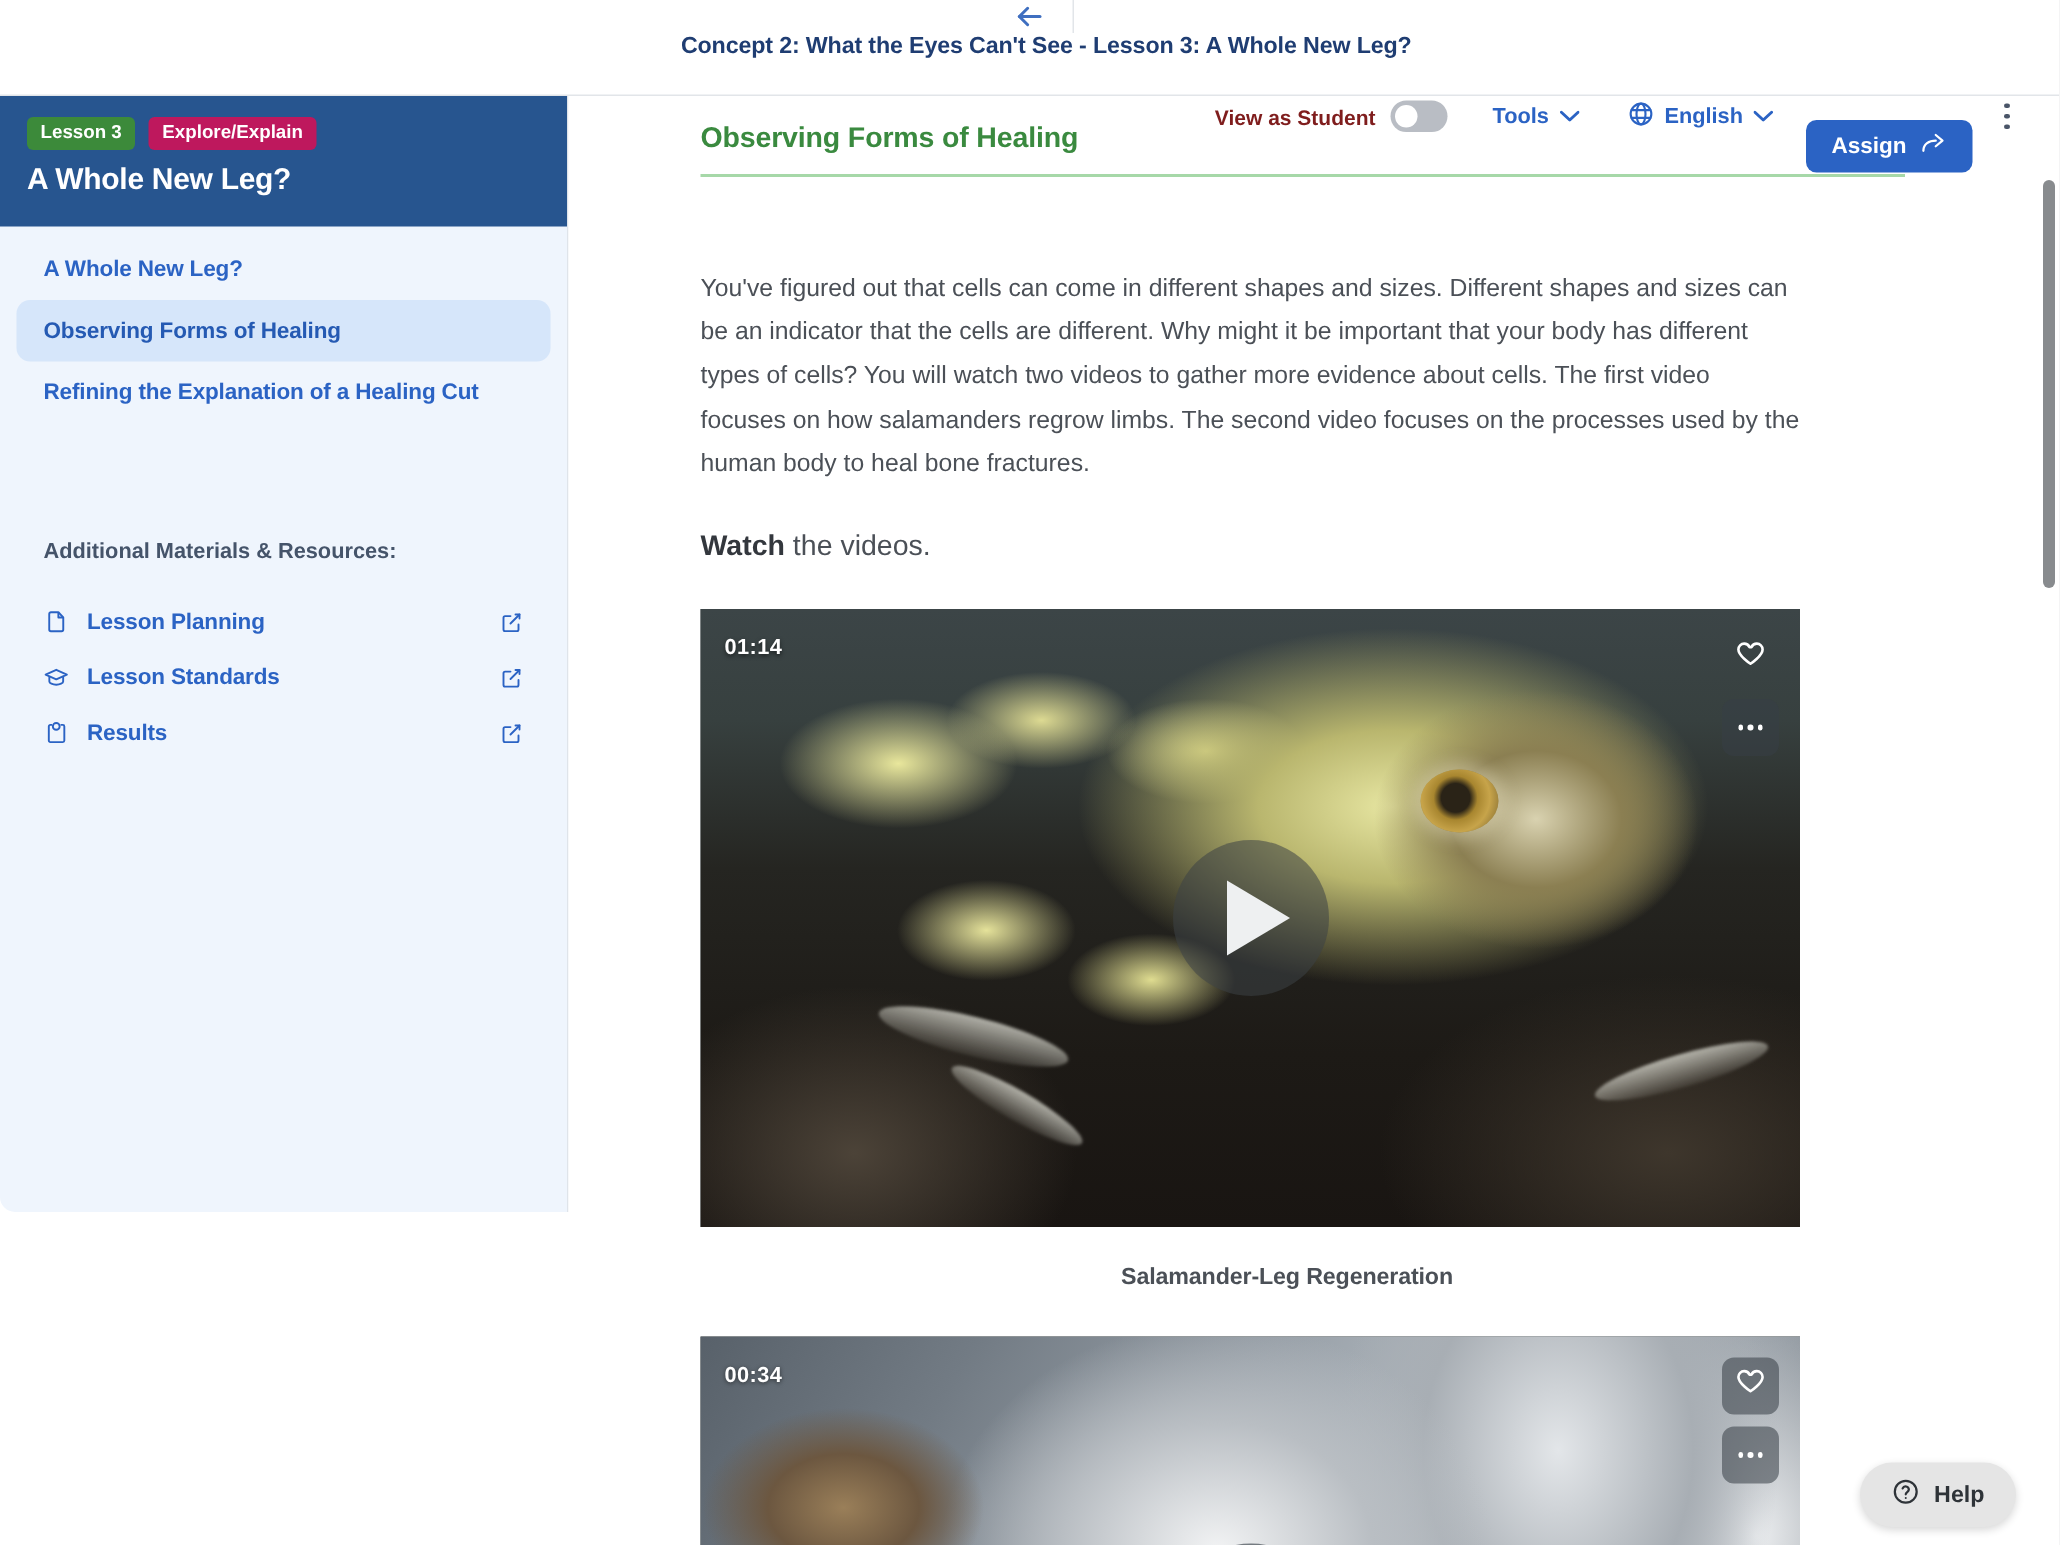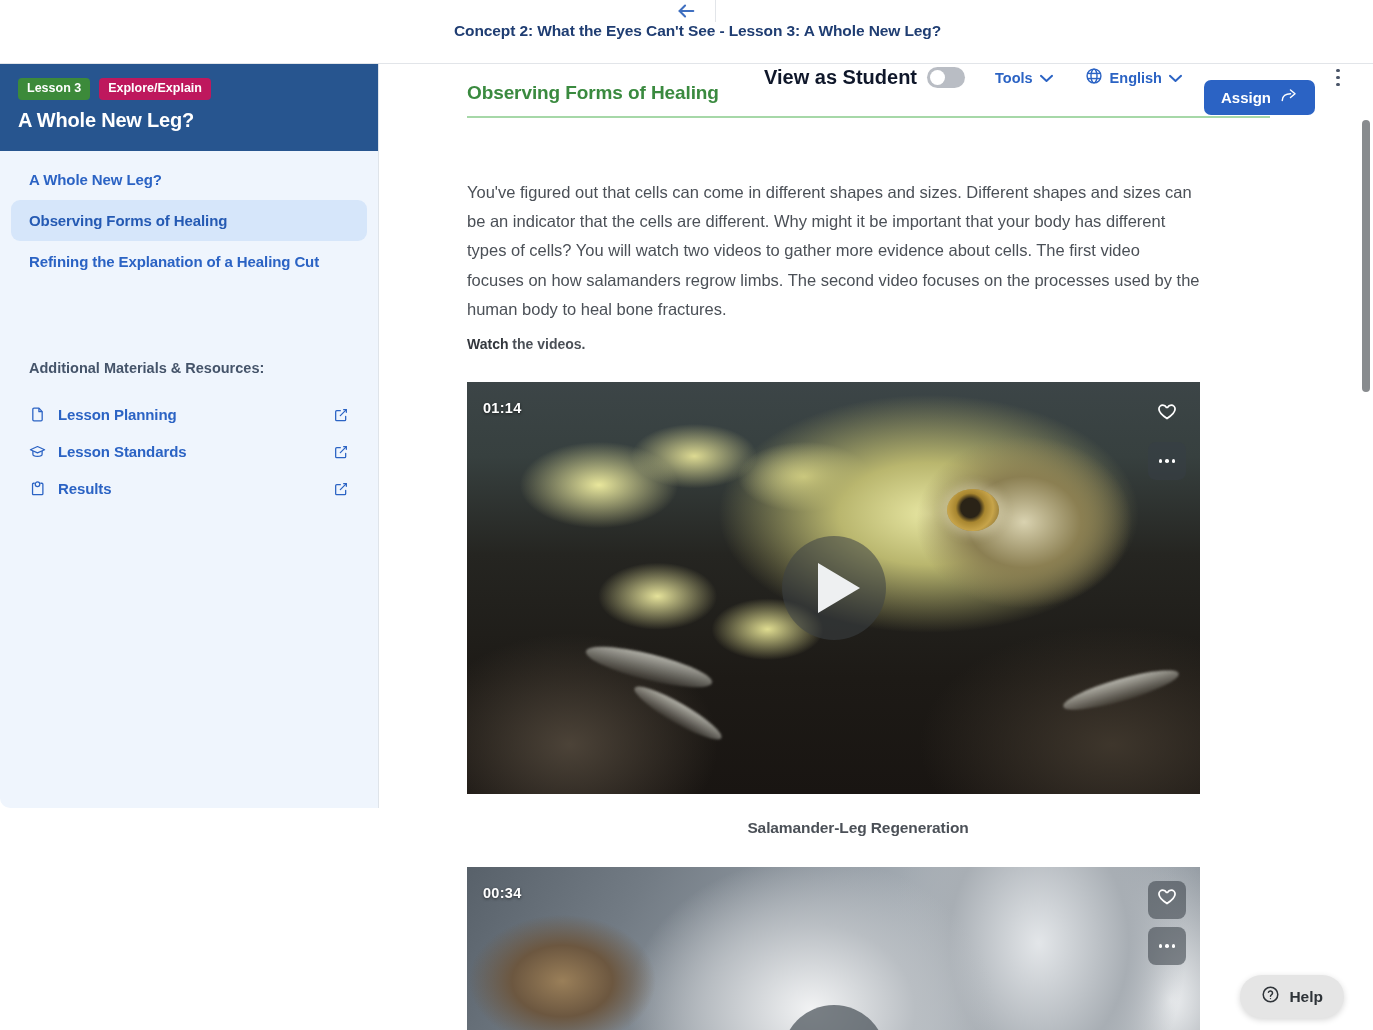--- a/index.html
+++ b/index.html
@@ -53,21 +53,21 @@
     display: flex;
     align-items: center;
     gap: 0px;
     padding-right: 18px;
   }
   .vas-wrap {
     display: flex; align-items: center; gap: 10px;
     cursor: pointer; padding: 0 14px;
   }
   .vas-label {
-    font-size: 20px; font-weight: bold; color: #0f172a;
+    font-size: 14px; font-weight: bold; color: #7f1d1d;
     white-space: nowrap;
   }
   .toggle {
     width: 38px; height: 21px; border-radius: 11px;
     background: #b9bdc4; position: relative; flex: none;
   }
   .toggle::after {
     content: ""; position: absolute;
     top: 3px; left: 3px; width: 15px; height: 15px;
     border-radius: 50%; background: #ffffff;
@@ -202,24 +202,23 @@
     letter-spacing: -0.1px;
   }
   .body-para {
     margin-top: 60px;
     font-size: 16.5px;
     line-height: 1.77;
     color: #4b5057;
     width: 733px;
   }
   .watch-line {
-    margin-top: 12px;
-    font-size: 14px;
+    margin-top: 30px;
+    font-size: 19px;
     color: #4b5057;
-    font-weight: bold;
   }
   .watch-line b { color: #33373d; }
 
   
   .video-card { margin-top: 30px; width: 782px; }
   .video-frame {
     position: relative;
     width: 733px;
     height: 412px;
     overflow: hidden;

